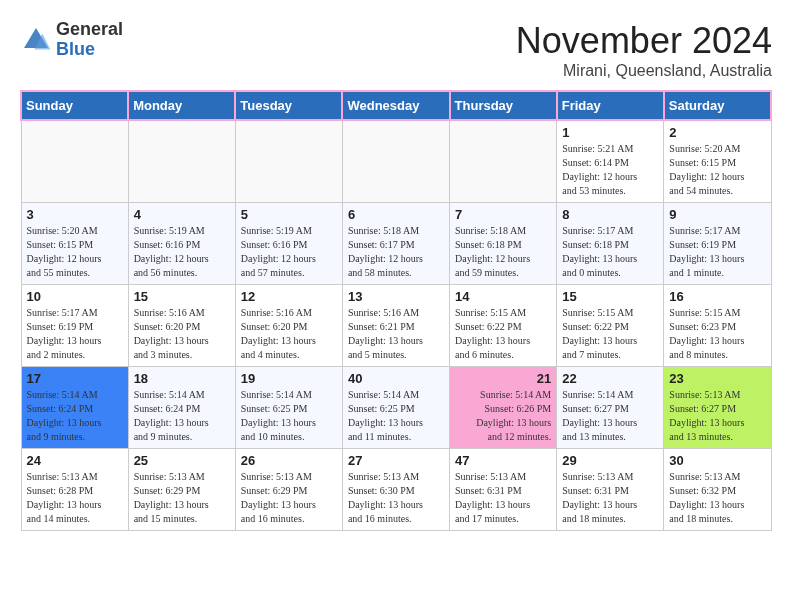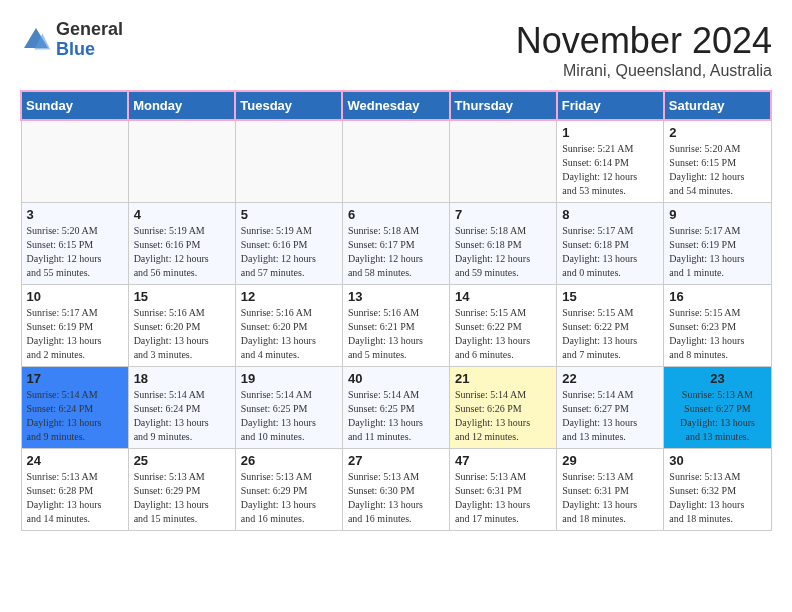--- a/index.html
+++ b/index.html
@@ -272,35 +272,35 @@
 Daylight: 13 hours
 and 10 minutes.</div>
         </td>
         <td style="background: rgb(245, 248, 255);">
           <span class="day-num">40</span>
           <div class="day-info" style="white-space: pre-line;">Sunrise: 5:14 AM
 Sunset: 6:25 PM
 Daylight: 13 hours
 and 11 minutes.</div>
         </td>
-        <td style="background: #fef9c3;">
+        <td style="background: #f9a8d4; text-align: right;">
           <span class="day-num">21</span>
           <div class="day-info" style="white-space: pre-line;">Sunrise: 5:14 AM
 Sunset: 6:26 PM
 Daylight: 13 hours
 and 12 minutes.</div>
         </td>
         <td style="background: rgb(245, 248, 255);">
           <span class="day-num">22</span>
           <div class="day-info" style="white-space: pre-line;">Sunrise: 5:14 AM
 Sunset: 6:27 PM
 Daylight: 13 hours
 and 13 minutes.</div>
         </td>
-        <td style="background: #0ea5e9; text-align: center;">
+        <td style="background: #bef264;">
           <span class="day-num">23</span>
           <div class="day-info" style="white-space: pre-line;">Sunrise: 5:13 AM
 Sunset: 6:27 PM
 Daylight: 13 hours
 and 13 minutes.</div>
         </td>
       </tr>
       <tr>
         <td>
           <span class="day-num">24</span>

